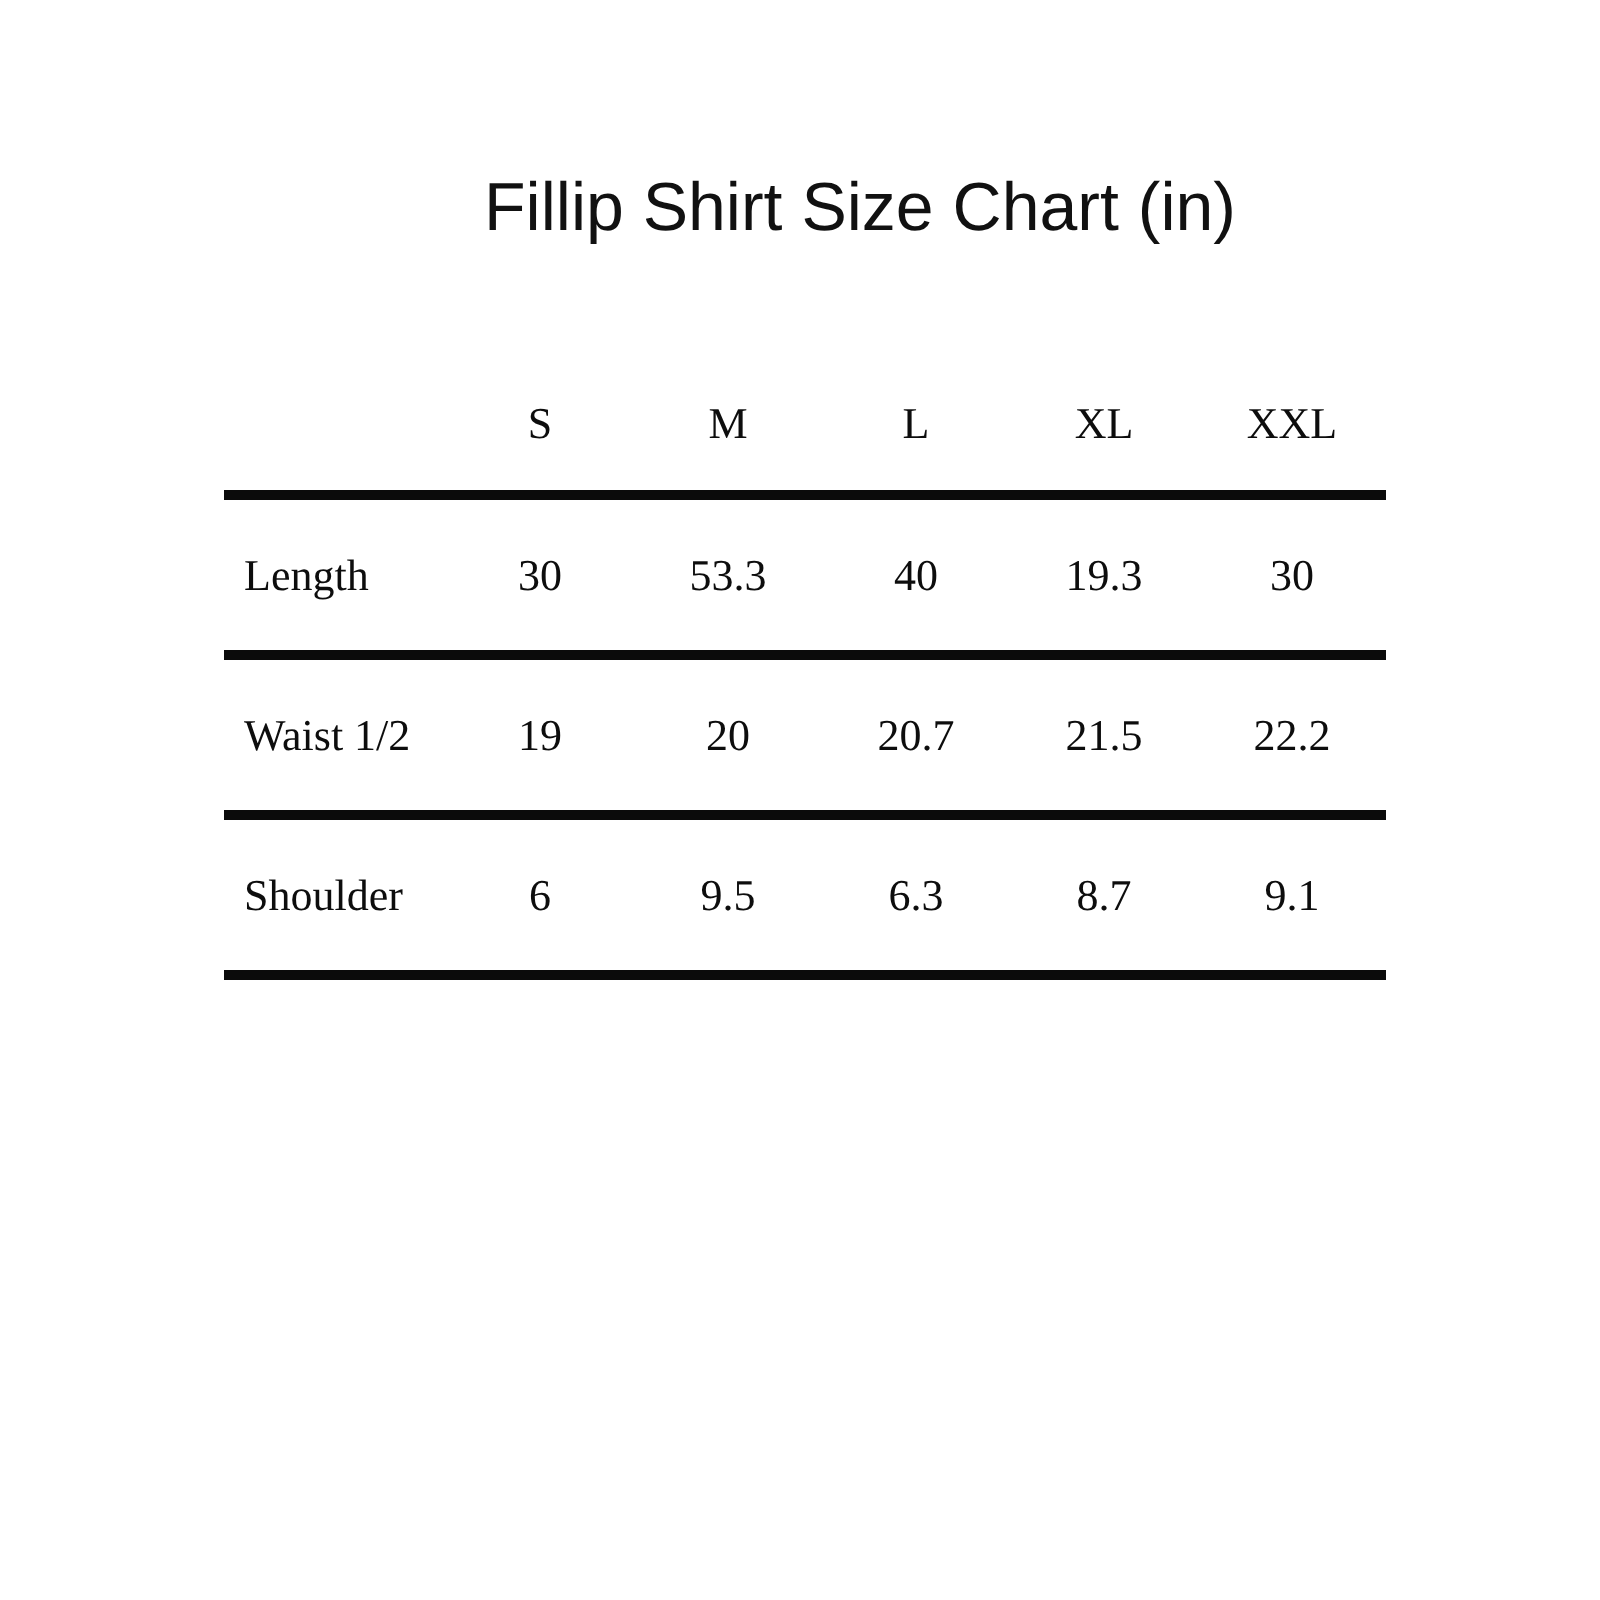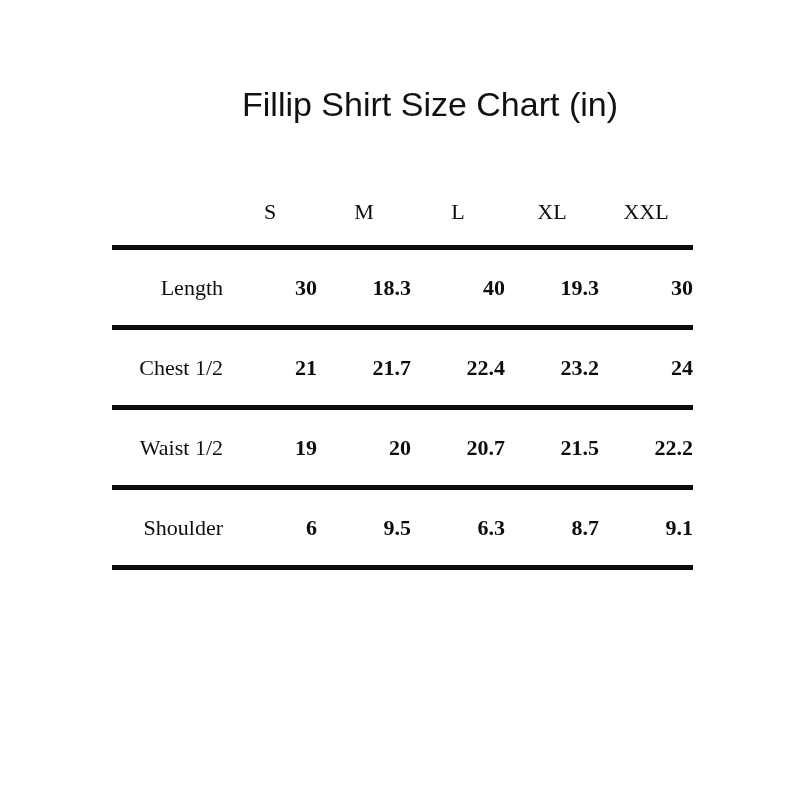--- a/index.html
+++ b/index.html
@@ -46,30 +46,29 @@
     font-size: 22px;
     line-height: 1;
   }
   .size-table thead th {
     height: 67px;
     font-weight: 400;
     text-align: center;
   }
   .size-table tbody tr td {
     height: 75px;
-    text-align: right;
   }
   td.row-label {
     text-align: left;
     padding-left: 10px;
     font-weight: 400;
   }
   td.size-value {
     text-align: center;
-    font-weight: 700;
+    font-weight: 400;
   }
 </style>
 </head>
 <body>
 
 <div class="page">
   <h1 class="title">Fillip Shirt Size Chart (in)</h1>
 
   <table class="size-table">
     <colgroup>
@@ -87,32 +86,24 @@
           <th>M</th>
           <th>L</th>
           <th>XL</th>
           <th>XXL</th>
         </tr>
     </thead>
     <tbody id="table-body">
         <tr>
           <td class="row-label">Length</td>
           <td class="size-value">30</td>
-          <td class="size-value">18.3</td>
+          <td class="size-value">53.3</td>
           <td class="size-value">40</td>
           <td class="size-value">19.3</td>
           <td class="size-value">30</td>
-        </tr>
-        <tr>
-          <td class="row-label">Chest 1/2</td>
-          <td class="size-value">21</td>
-          <td class="size-value">21.7</td>
-          <td class="size-value">22.4</td>
-          <td class="size-value">23.2</td>
-          <td class="size-value">24</td>
         </tr>
         <tr>
           <td class="row-label">Waist 1/2</td>
           <td class="size-value">19</td>
           <td class="size-value">20</td>
           <td class="size-value">20.7</td>
           <td class="size-value">21.5</td>
           <td class="size-value">22.2</td>
         </tr>
         <tr>

